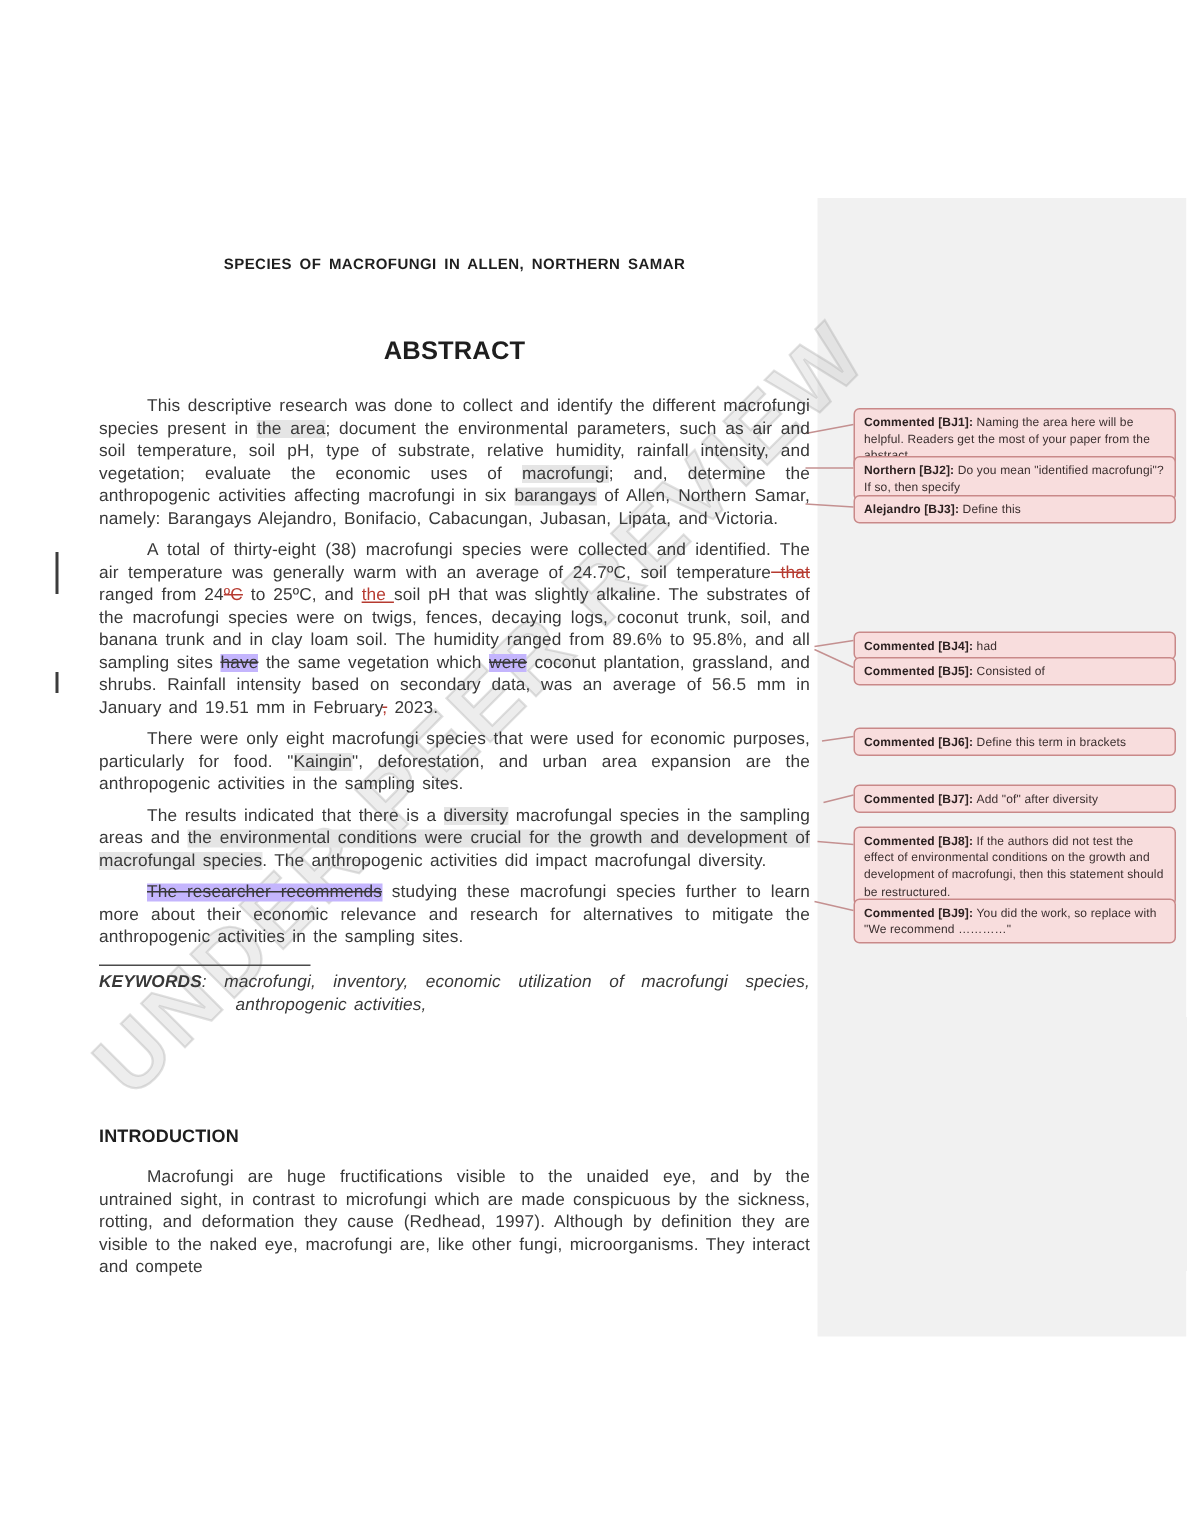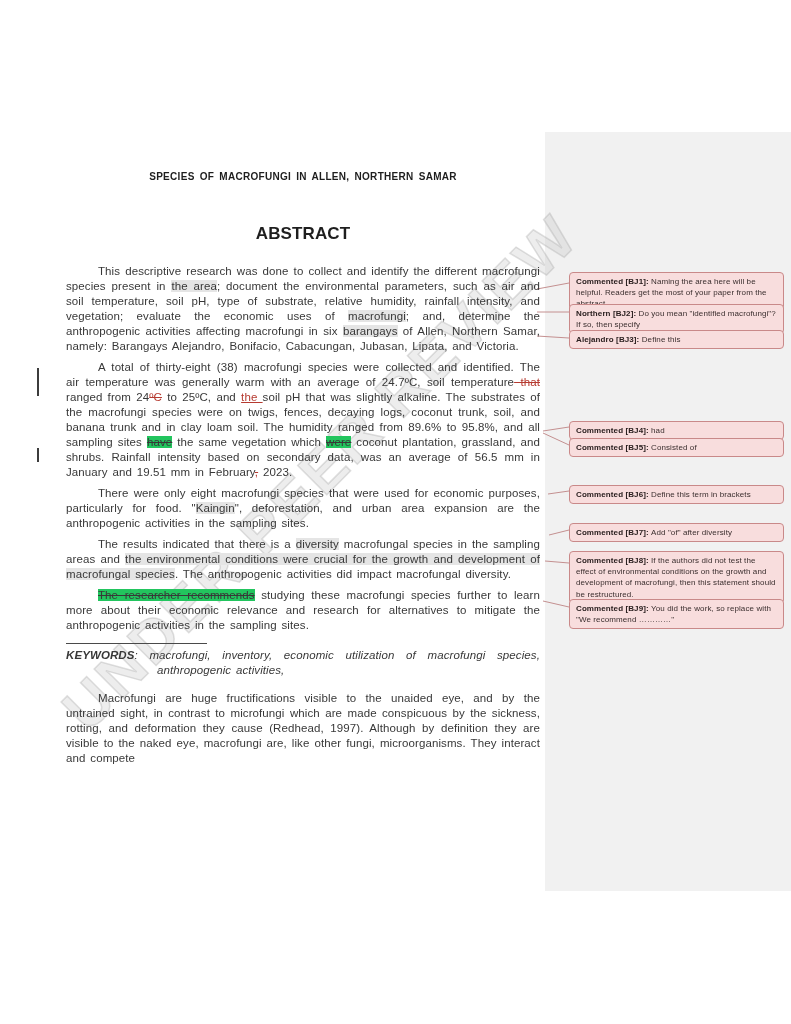--- a/index.html
+++ b/index.html
@@ -24,21 +24,21 @@
     position:absolute;left:66px;top:168px;width:474px;color:#383838;
     font-size:11.5px;line-height:15px;word-spacing:1.5px;letter-spacing:0.1px;
   }
   .doc-title{font-weight:bold;font-size:10px;line-height:17px;text-align:center;color:#1e1e1e;letter-spacing:0.3px;word-spacing:2px;}
   .abstract-heading{font-weight:bold;font-size:17px;text-align:center;margin-top:41px;color:#1e1e1e;}
   .paras{margin-top:23px;}
   .para{text-align:justify;text-indent:32px;margin:0 0 6px 0;}
   .seg-hl{background:#e5e5e5;}
   .seg-del{color:#b63a30;text-decoration:line-through;}
   .seg-ins{color:#b63a30;text-decoration:underline;}
-  .seg-delhl{background:#22c55e;color:#383838;text-decoration:line-through;}
+  .seg-delhl{background:#c4b5fd;color:#383838;text-decoration:line-through;}
 
   .kw-block{margin-top:10px;}
   .kw-rule{height:0;border:none;border-top:1.4px solid #4a4a4a;width:141px;margin:0 0 4px 0;}
   .kw-line1{font-style:italic;text-align:justify;-moz-text-align-last:justify;text-align-last:justify;}
   .kw-label{font-weight:bold;font-style:italic;}
   .kw-line2{font-style:italic;margin-left:91px;}
 
   .intro-heading{font-weight:bold;font-size:12px;margin-top:72px;color:#1e1e1e;}
   .intro-para{text-align:justify;text-indent:32px;margin-top:13px;}
 
@@ -96,20 +96,21 @@
       </div>
 
     <div class="kw-block">
       <hr class="kw-rule">
       <div class="kw-line1">
         <span class="kw-label">KEYWORDS</span><span>: macrofungi, inventory, economic utilization of macrofungi species,</span>
       </div>
       <div class="kw-line2">anthropogenic activities,</div>
     </div>
 
+    <div class="intro-heading">INTRODUCTION</div>
     <div class="intro-para">Macrofungi are huge fructifications visible to the unaided eye, and by the untrained sight, in contrast to microfungi which are made conspicuous by the sickness, rotting, and deformation they cause (Redhead, 1997).  Although by definition they are visible to the naked eye, macrofungi are, like other fungi, microorganisms. They interact and compete</div>
   </div>
 
   <div>
       <div class="comment-box" style="top: 272px;"><span class="comment-label">Commented [BJ1]: </span><span>Naming the area here will be helpful. Readers get the most of your paper from the abstract</span></div>
       <div class="comment-box" style="top: 304px;"><span class="comment-label">Northern [BJ2]: </span><span>Do you mean "identified macrofungi"? If so, then specify</span></div>
       <div class="comment-box" style="top: 330px;"><span class="comment-label">Alejandro [BJ3]: </span><span>Define this</span></div>
       <div class="comment-box" style="top: 421px;"><span class="comment-label">Commented [BJ4]: </span><span>had</span></div>
       <div class="comment-box" style="top: 438px;"><span class="comment-label">Commented [BJ5]: </span><span>Consisted of</span></div>
       <div class="comment-box" style="top: 485px;"><span class="comment-label">Commented [BJ6]: </span><span>Define this term in brackets</span></div>

